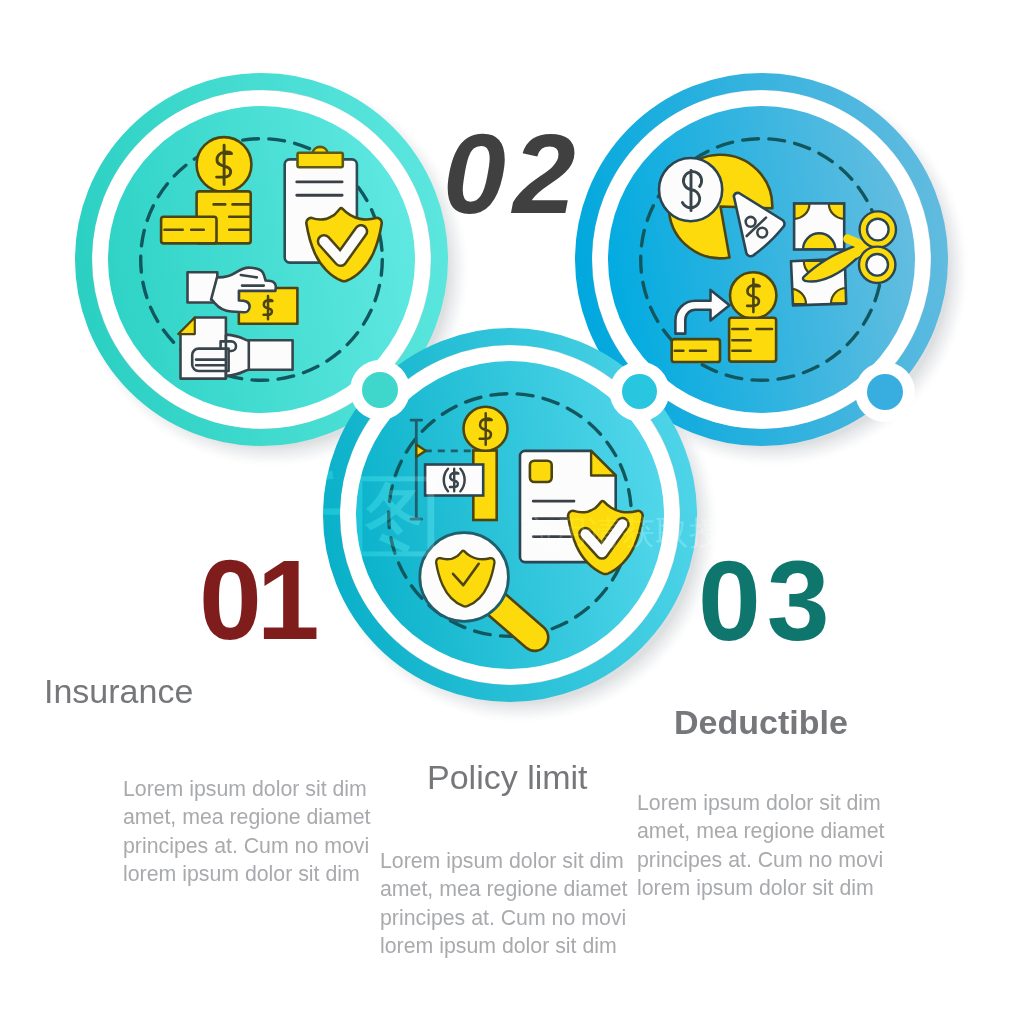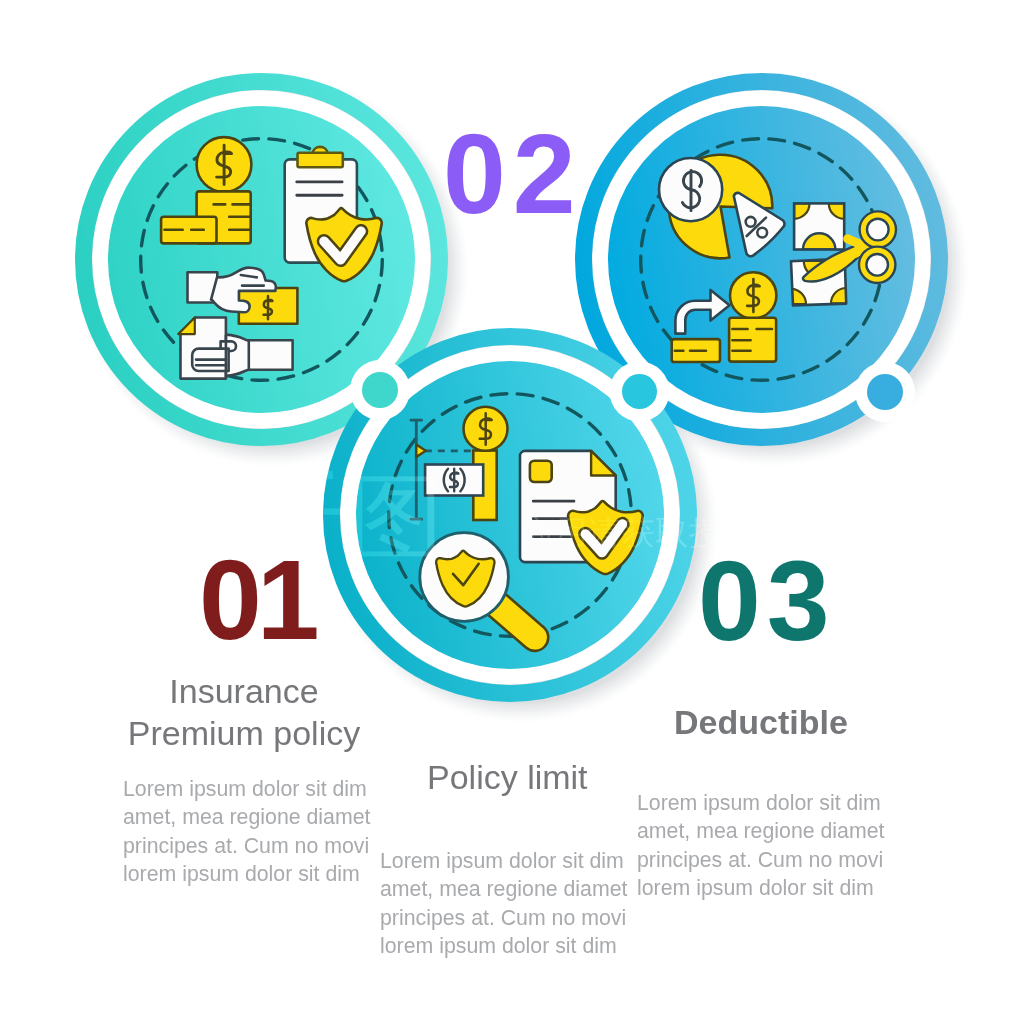--- a/index.html
+++ b/index.html
@@ -19,24 +19,24 @@
   .wm-logo{position:absolute;left:170px;top:469px;width:120px;height:110px;}
   .wm-logotext{position:absolute;left:256px;top:470px;font-family:"Liberation Sans",sans-serif;
        font-size:96px;line-height:1;color:rgba(255,255,255,0.55);white-space:nowrap;letter-spacing:-4px;}
   .wm-l1{position:absolute;left:508px;top:477px;font-family:"Liberation Sans",sans-serif;
        font-size:31px;line-height:1;color:rgba(255,255,255,0.55);white-space:nowrap;letter-spacing:0.6px;}
   .wm-l2{position:absolute;left:521px;top:517px;font-family:Liberation Serif, serif;
        font-size:33px;line-height:1;color:rgba(255,255,255,0.55);white-space:nowrap;letter-spacing:0.6px;}
 
   
   .blk1 .num{left:199px;top:544px;color:#7f1d1d;letter-spacing:-5px;}
-  .blk1 .ttl{left:44px;top:671px;text-align:center;width:400px;}
+  .blk1 .ttl{left:44px;top:671px;text-align:left;width:400px;}
   .blk1 .bod{left:123px;top:775px;}
   
-  .num2{left:443px;top:118px;color:#8b5cf6;letter-spacing:7px;}
+  .num2{left:443px;top:118px;color:#404040;letter-spacing:7px;font-style:italic;}
   
   .blk2 .ttl{left:427px;top:757px;}
   .blk2 .bod{left:380px;top:847px;}
   
   .blk3 .num{left:698px;top:545px;color:#0f766e;letter-spacing:6px;}
   .blk3 .ttl{left:674px;top:702px;font-weight:bold;}
   .blk3 .bod{left:637px;top:789px;}
 </style>
 </head>
 <body>
@@ -253,21 +253,20 @@
     <circle cx="59.5" cy="60" r="8.5" fill="none" stroke="#efefef" stroke-width="2.4"></circle>
   </svg>
   <div class="wm-logotext">千图</div>
   <div class="wm-l2">商用请获取授权</div>
 </div>
 <div class="textlayer">
   <div class="step-text blk1">
     <div class="num">01</div>
     <div class="ttl">
       <span>Insurance</span><br>
-      <span>Premium policy</span>
     </div>
     <div class="bod">
       <span>Lorem ipsum dolor sit dim</span><br>
       <span>amet, mea regione diamet</span><br>
       <span>principes at. Cum no movi</span><br>
       <span>lorem ipsum dolor sit dim</span><br>
     </div>
   </div>
   <div class="num num2">02</div>
   <div class="step-text blk2">

